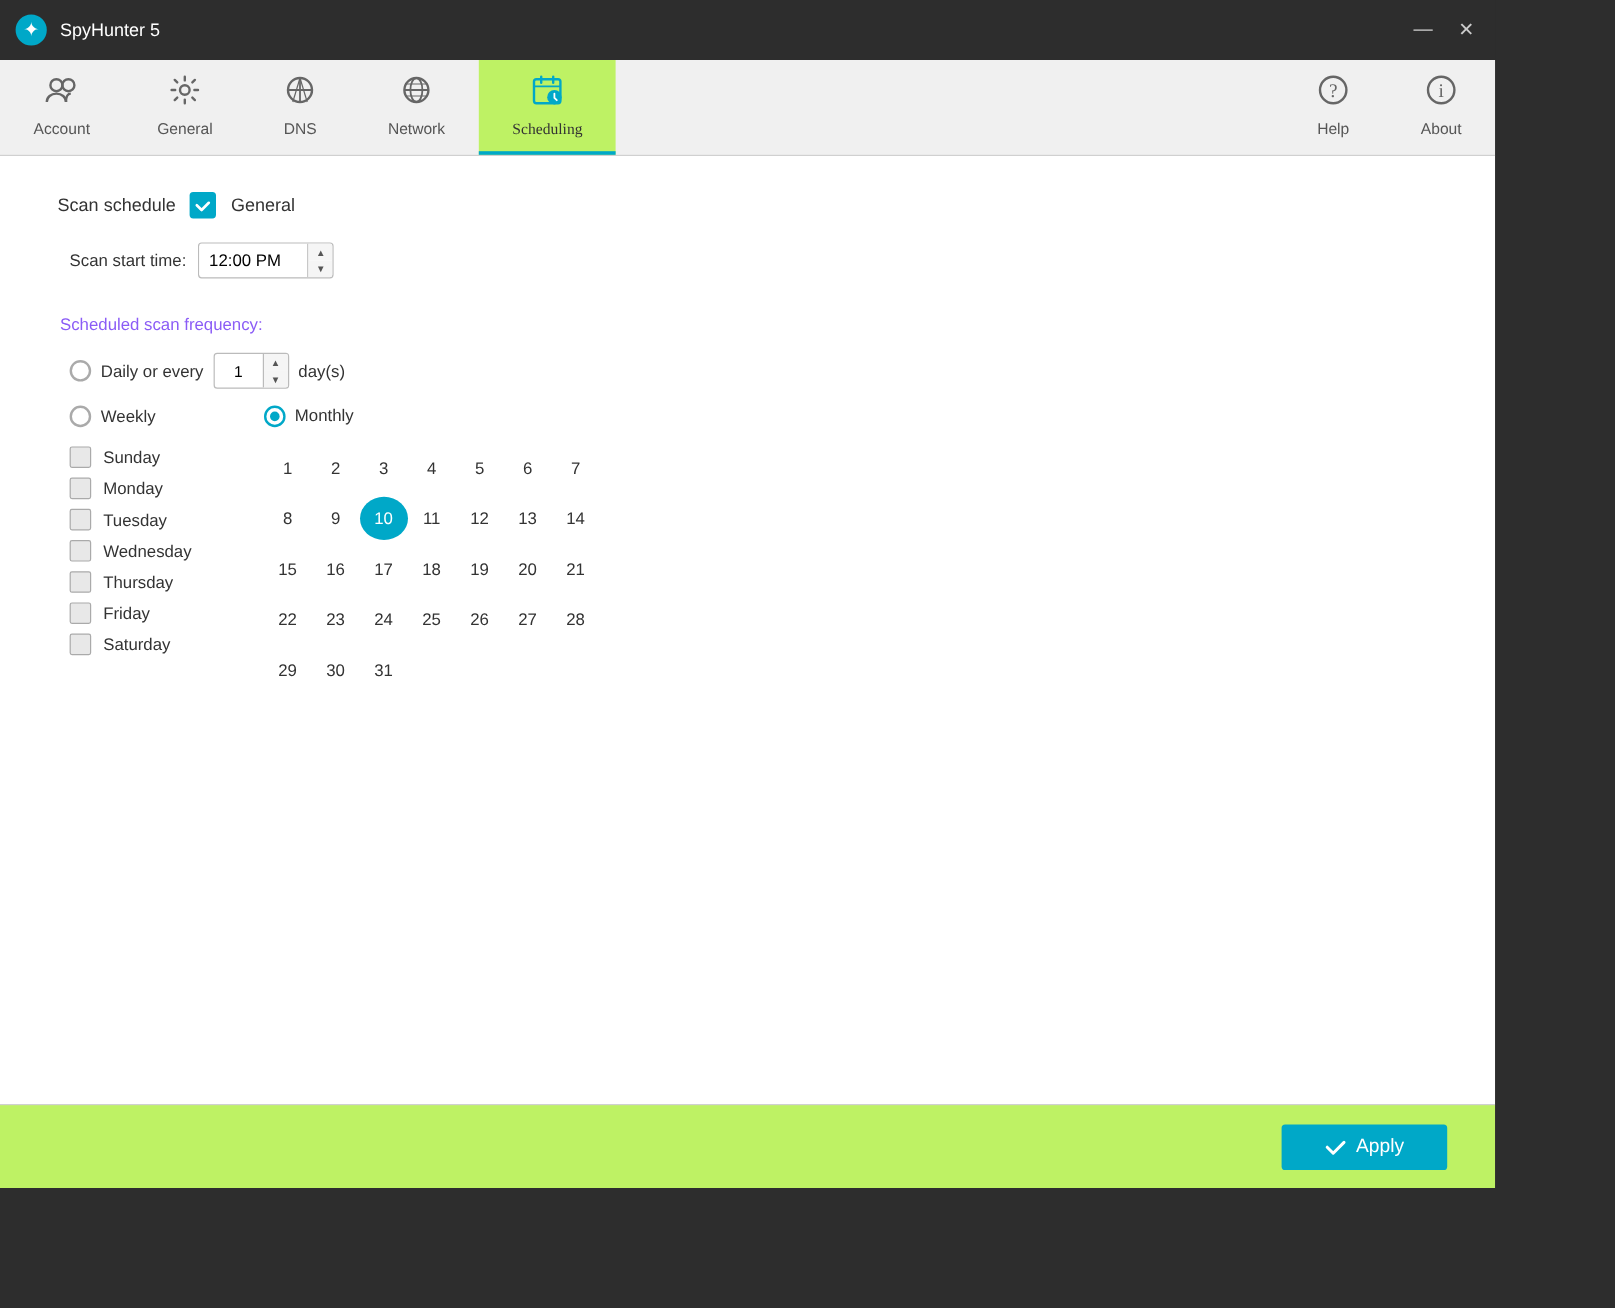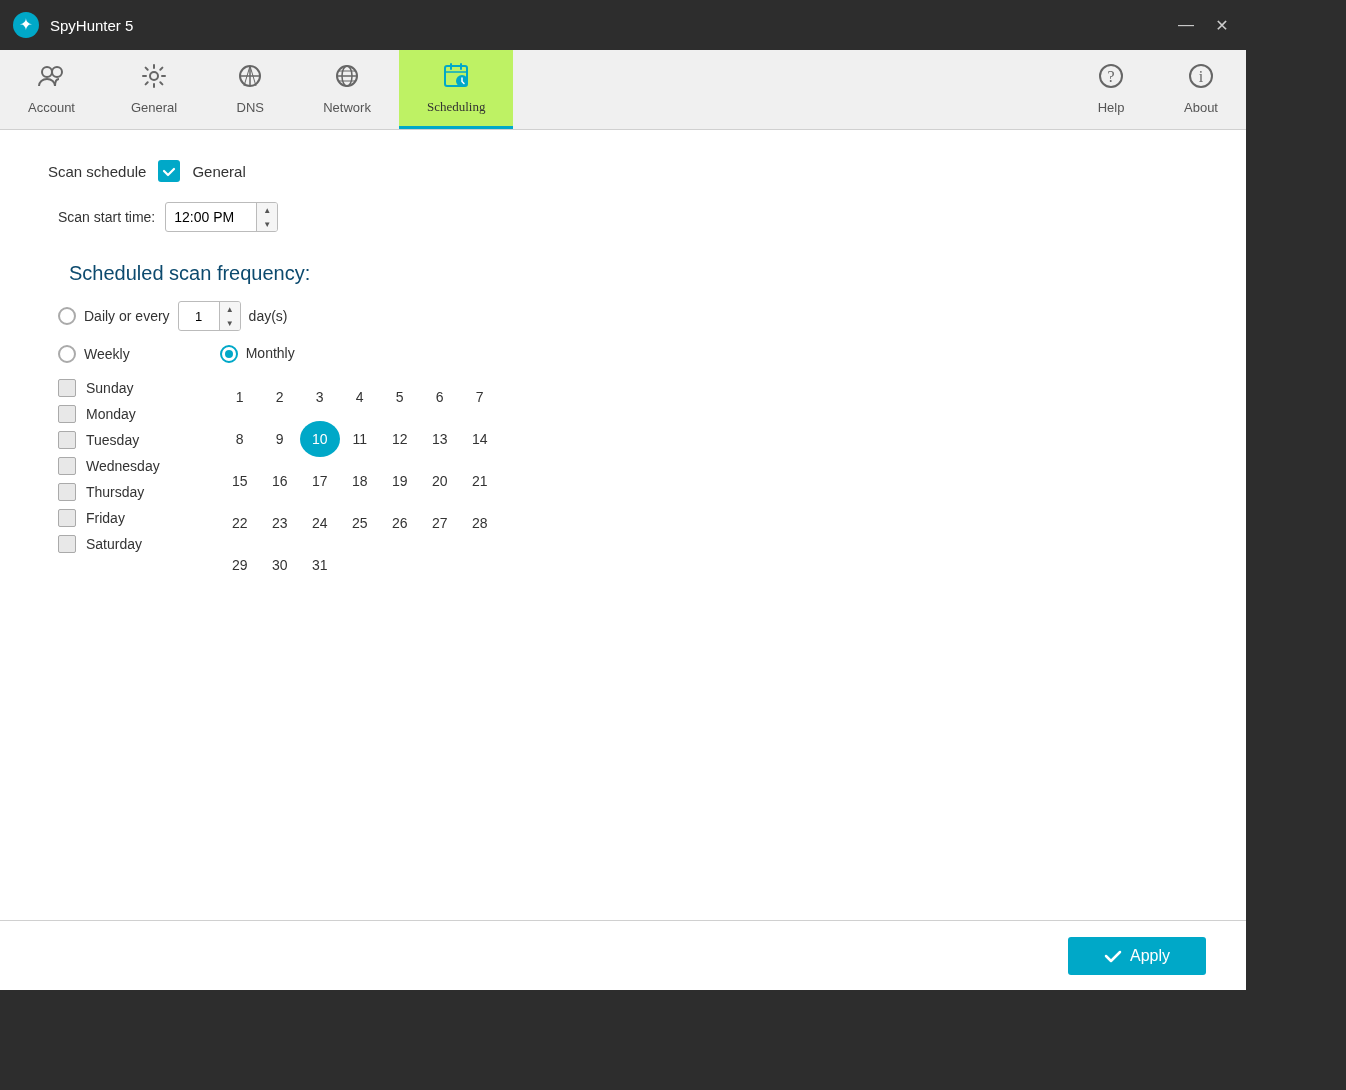--- a/index.html
+++ b/index.html
@@ -154,24 +154,24 @@
       cursor: pointer;
       display: flex;
       align-items: center;
       justify-content: center;
       font-size: 8px;
       color: #555;
     }
 
     
     .frequency-label {
-      font-size: 20px;
-      color: #0c4a6e;
+      font-size: 14px;
+      color: #8b5cf6;
       margin-bottom: 16px;
-      margin-left: 21px;
+      margin-left: 2px;
     }
     .radio-row {
       display: flex;
       align-items: center;
       gap: 8px;
       font-size: 14px;
       color: #333;
       cursor: pointer;
     }
     .radio-circle {
@@ -285,21 +285,21 @@
       border-radius: 50%;
     }
     .cal-cell.selected {
       background: #00a8c8;
       color: #fff;
       border-radius: 50%;
     }
 
     
     .footer {
-      background: #ffffff;
+      background: #bef264;
       height: 70px;
       display: flex;
       align-items: center;
       justify-content: flex-end;
       padding: 0 40px;
       border-top: 1px solid #d0d0d0;
       flex-shrink: 0;
     }
     .apply-btn {
       background: #00a8c8;

